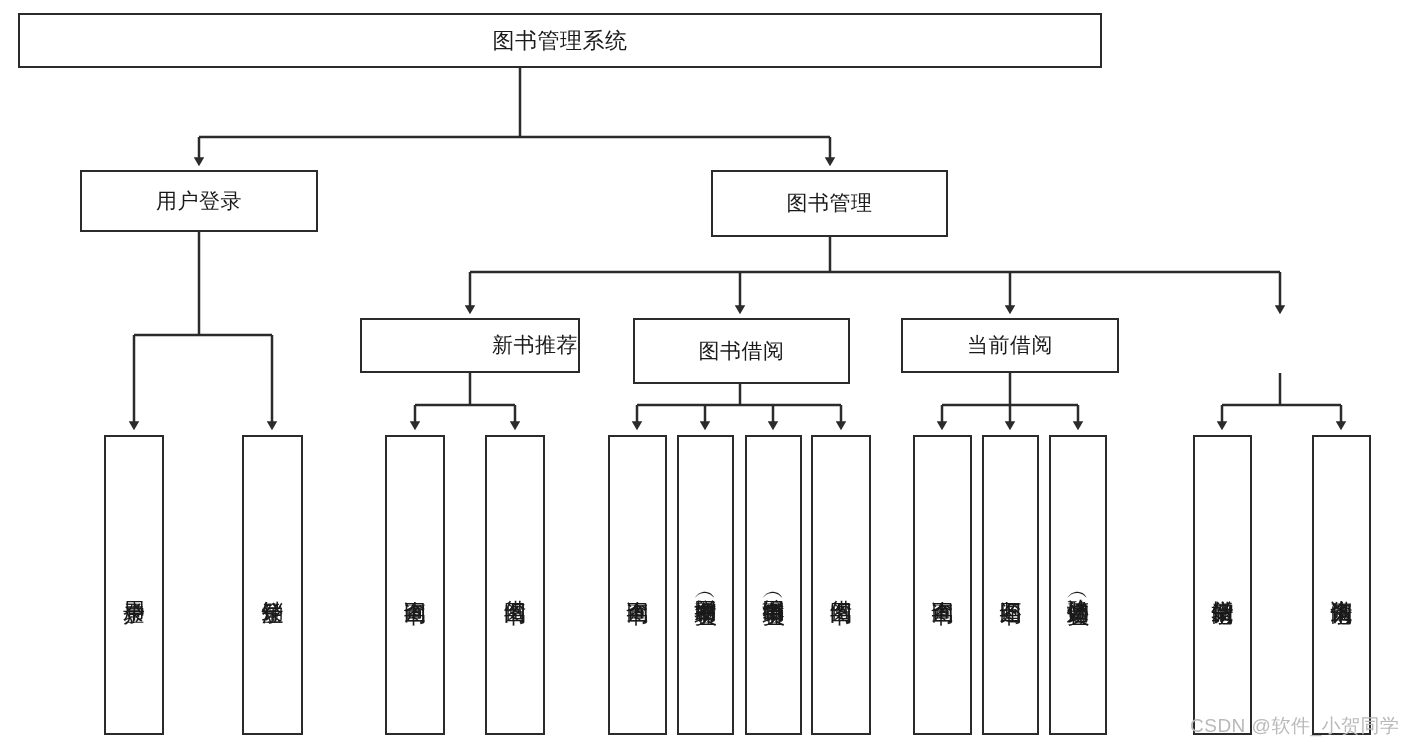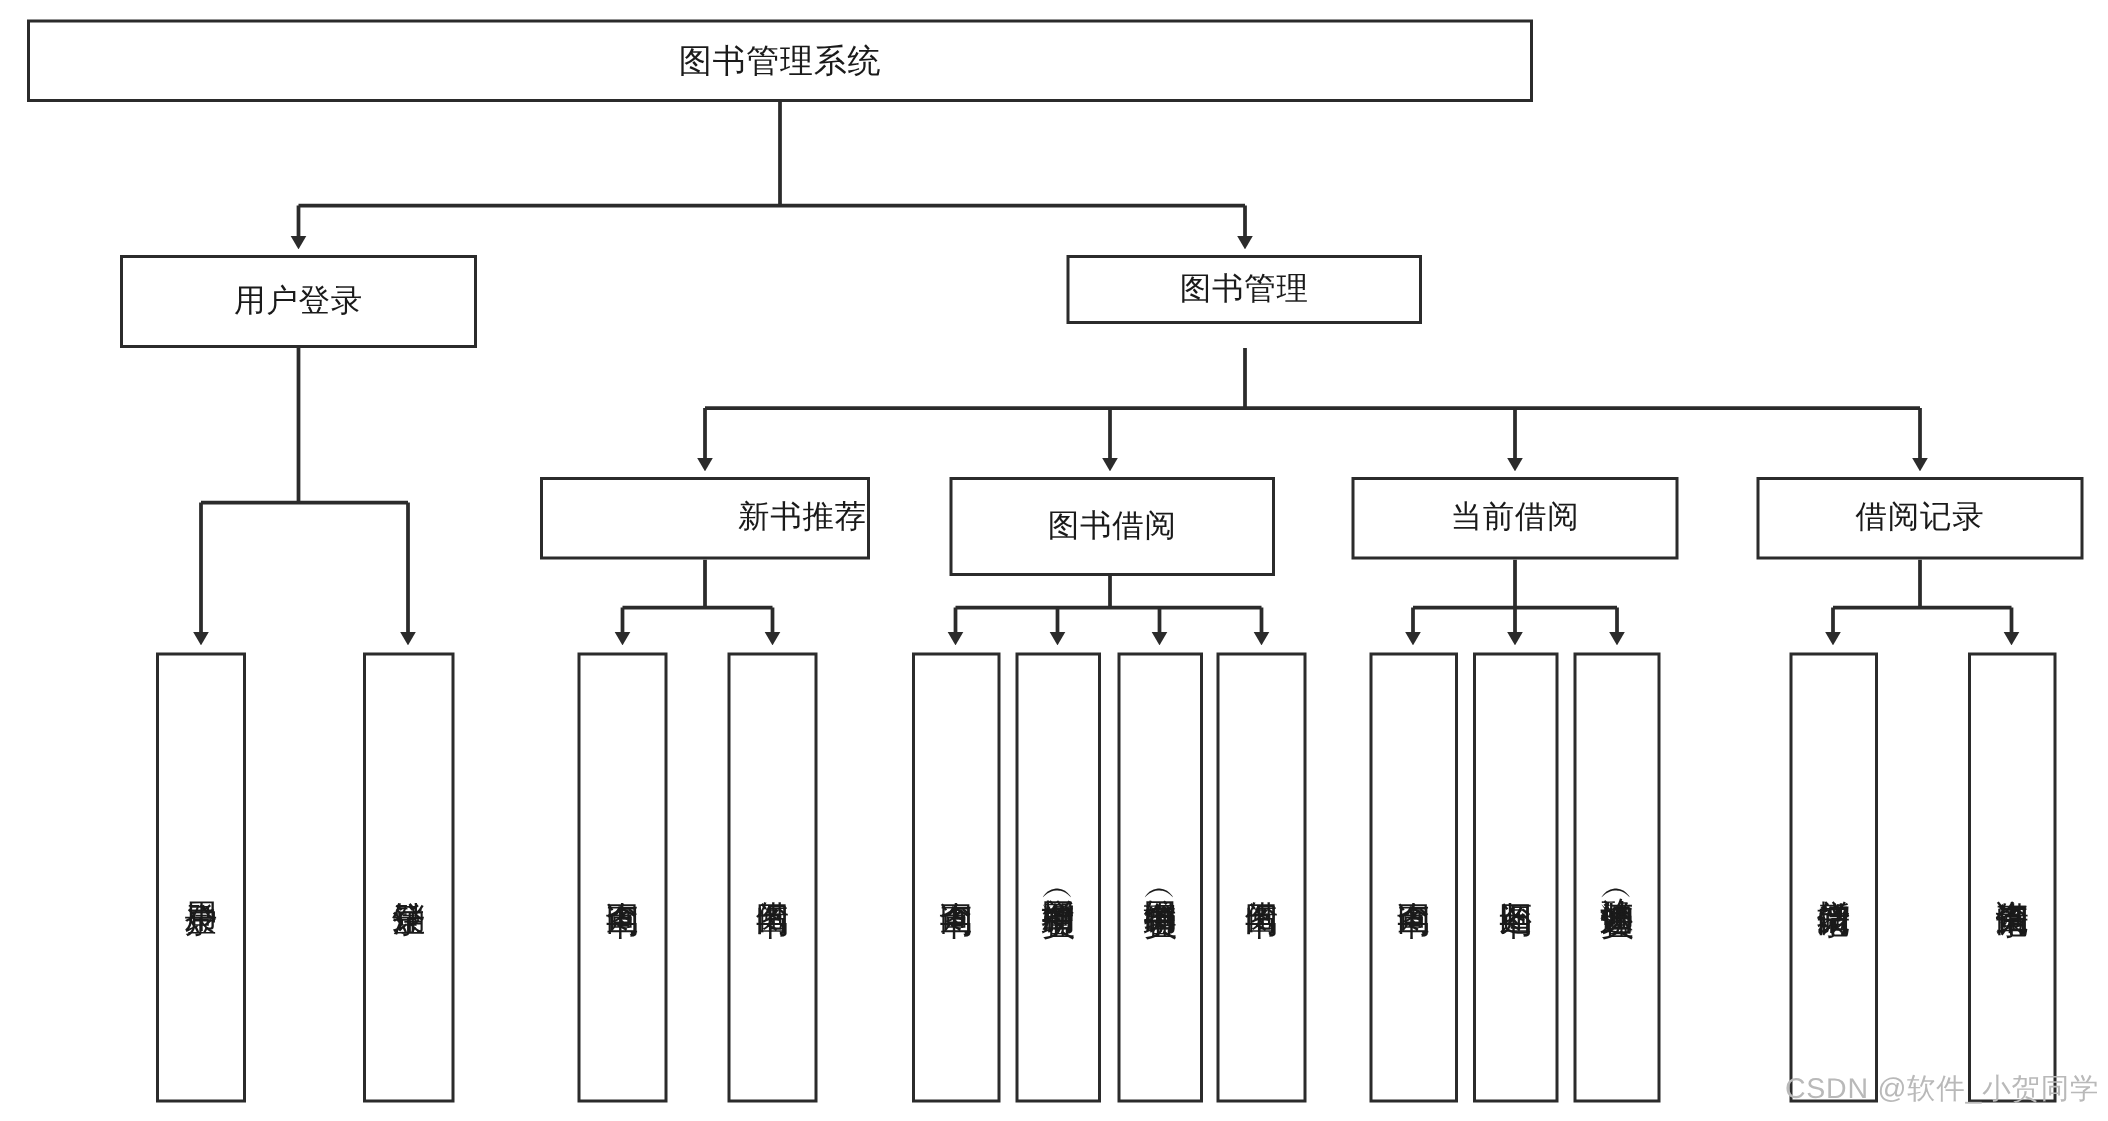--- a/index.html
+++ b/index.html
@@ -115,47 +115,44 @@
       <path d="M 1010 405 L 1010 422" marker-end="url(#arrow)"></path>
       <path d="M 1078 405 L 1078 422" marker-end="url(#arrow)"></path>
 
       <path d="M 1280 373 L 1280 405"></path>
       <path d="M 1222 405 L 1341 405"></path>
       <path d="M 1222 405 L 1222 422" marker-end="url(#arrow)"></path>
       <path d="M 1341 405 L 1341 422" marker-end="url(#arrow)"></path>
     </g>
   </svg>
 
-  <div class="node-box" style="left:18px; top:13px; width:1004px; height:55px;">
+  <div class="node-box" style="left:18px; top:13px; width:1084px; height:55px;">
     <span class="node-label lbl-root">图书管理系统</span>
   </div>
 
   <div class="node-box" style="left:80px; top:170px; width:238px; height:62px;">
     <span class="node-label lbl-h">用户登录</span>
   </div>
 
-  <div class="node-box" style="left:711px; top:170px; width:237px; height:46px;">
+  <div class="node-box" style="left:711px; top:170px; width:237px; height:67px;">
     <span class="node-label lbl-h">图书管理</span>
   </div>
 
   <div class="node-box" style="left:360px; top:318px; width:220px; height:55px;justify-content:flex-end;">
     <span class="node-label lbl-h">新书推荐</span>
   </div>
 
   <div class="node-box" style="left:633px; top:318px; width:217px; height:66px;">
     <span class="node-label lbl-h">图书借阅</span>
   </div>
 
   <div class="node-box" style="left:901px; top:318px; width:218px; height:55px;">
     <span class="node-label lbl-h">当前借阅</span>
   </div>
 
-  <div class="node-box" style="left:1171px; top:318px; width:218px; height:55px;">
-    <span class="node-label lbl-h">借阅记录</span>
-  </div>
 
   <div class="node-box" style="left:104px; top:435px; width:60px; height:300px;">
     <span class="node-label lbl-v">用户登录</span>
   </div>
   <div class="node-box" style="left:242px; top:435px; width:61px; height:300px;">
     <span class="node-label lbl-v">注销登录</span>
   </div>
 
   <div class="node-box" style="left:385px; top:435px; width:60px; height:300px;">
     <span class="node-label lbl-v">查询图书</span>

